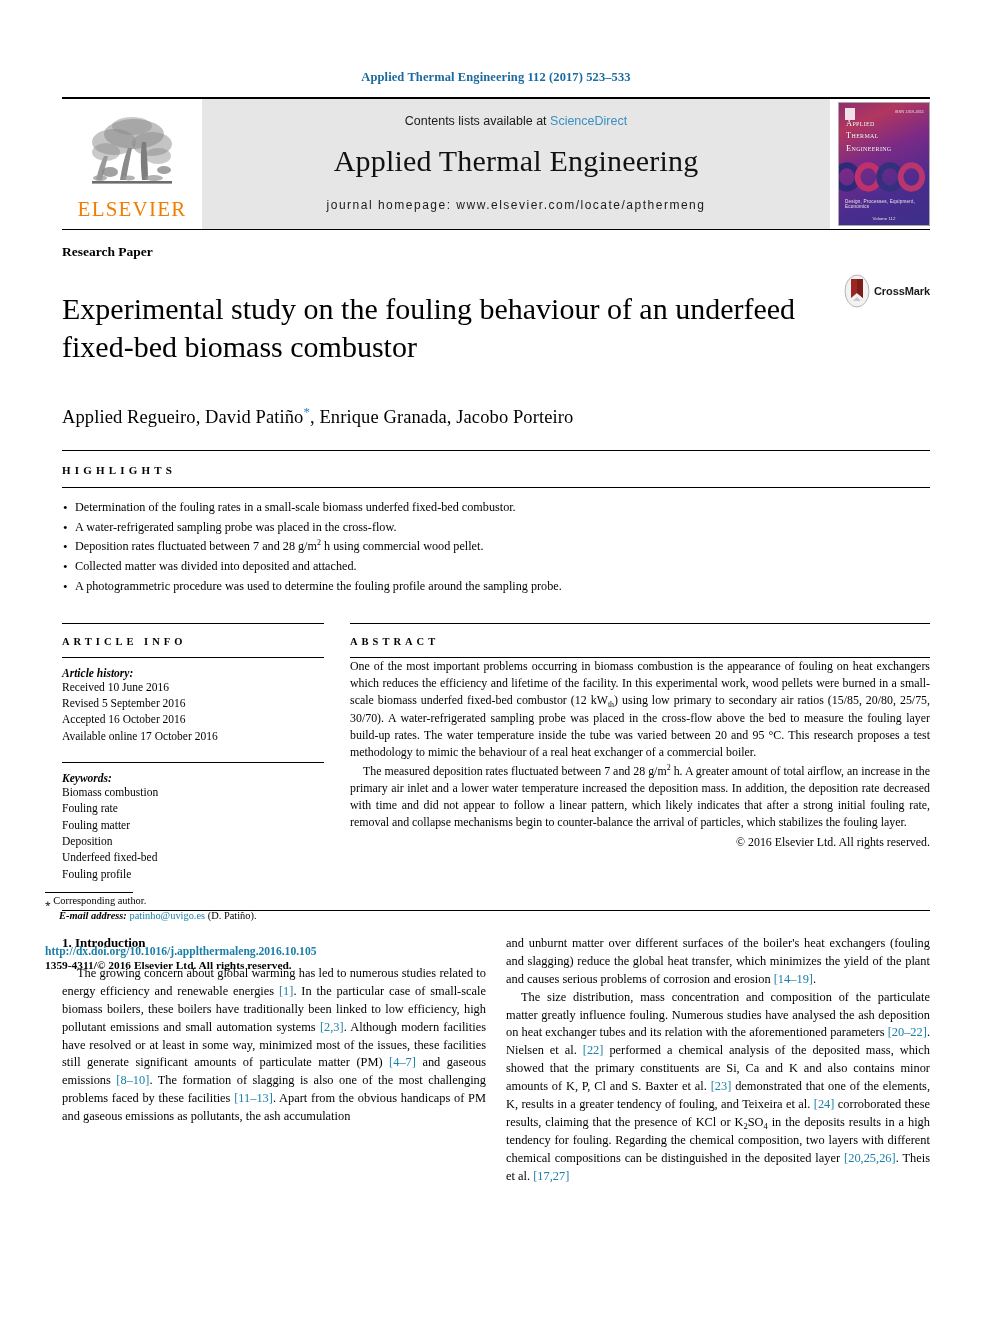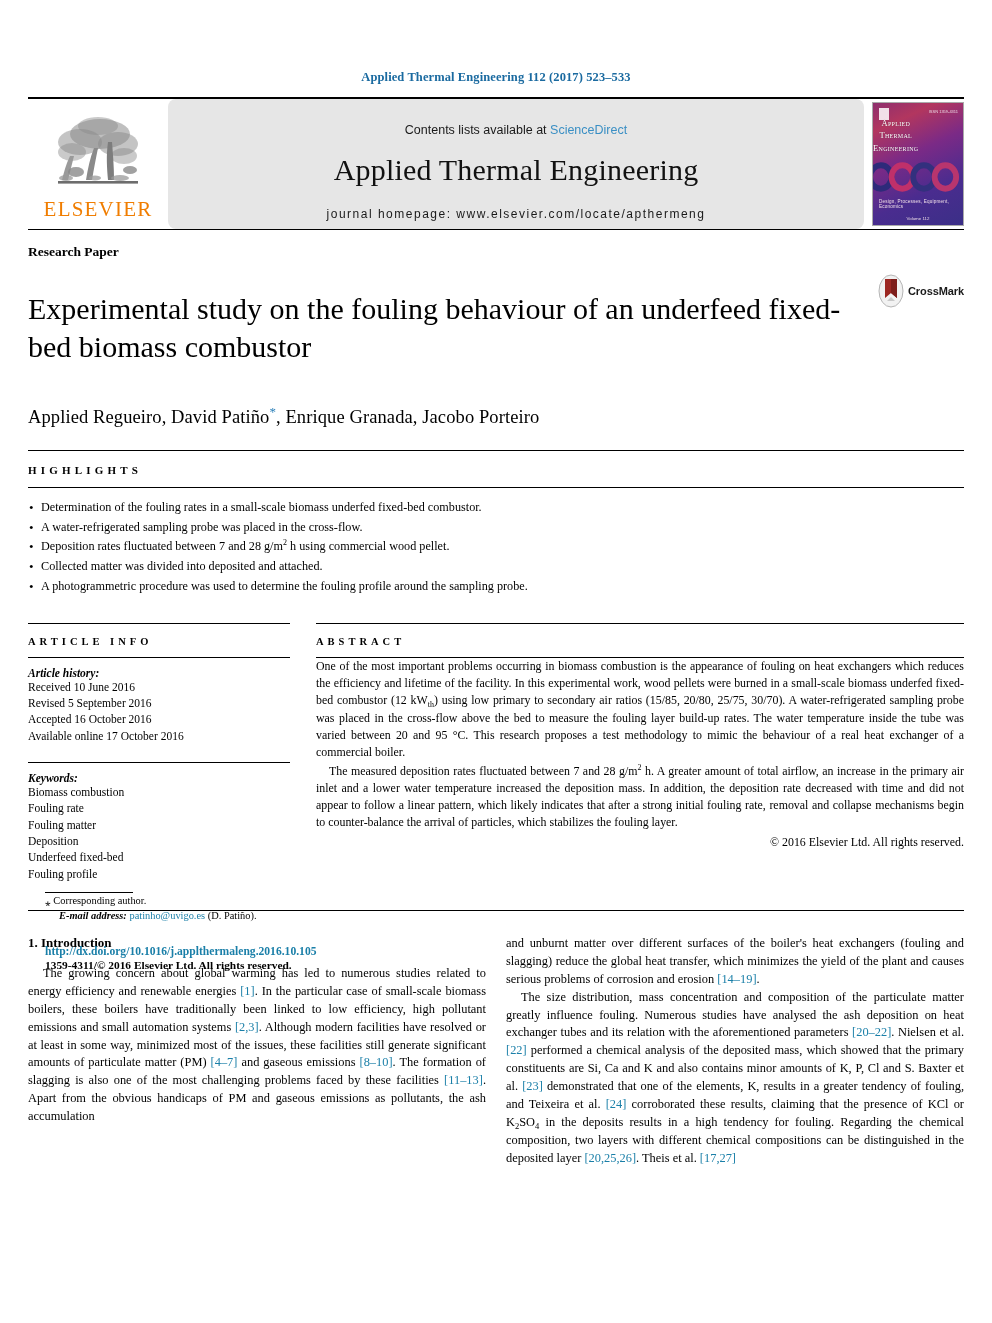--- a/index.html
+++ b/index.html
@@ -6,21 +6,21 @@
   html, body { margin: 0; padding: 0; }
   body {
     width: 992px;
     height: 1323px;
     background: #ffffff;
     font-family: "Liberation Serif", "DejaVu Serif", serif;
     color: #000000;
     position: relative;
     overflow: hidden;
   }
-  .page { position: relative; width: 992px; height: 1011px; padding: 0 28px; }
+  .page { position: relative; width: 992px; height: 1011px; padding: 0 62px; }
 
   
   .runhead {
     text-align: center;
     color: #1a6aa0;
     font-weight: bold;
     font-size: 12.5px;
     letter-spacing: .1px;
     padding-top: 70px;
   }
@@ -50,24 +50,23 @@
     letter-spacing: 1.2px;
     margin-top: 1px;
     line-height: 1;
   }
   .mh-center {
     flex: 1 1 auto;
     background: #e6e6e6;
     display: flex;
     flex-direction: column;
     align-items: center;
-    justify-content: flex-end;
+    justify-content: center;
     text-align: center;
     padding: 6px 0 8px;
-    border-radius: 8px;
   }
   .mh-contents {
     font-family: "Liberation Sans", sans-serif;
     font-size: 12.5px;
     color: #1a1a1a;
     margin-bottom: 16px;
   }
   .mh-contents .sd { color: #3a8fc4; }
   .mh-title {
     font-family: "Liberation Serif", serif;
@@ -90,27 +89,27 @@
     align-items: center;
     justify-content: center;
   }
   .cover-box {
     width: 92px; height: 124px;
     position: relative; overflow: hidden;
     background: linear-gradient(155deg,#8e2f6e 0%, #b2365f 18%, #7b2a86 42%, #4a2c8f 70%, #3b2f87 100%);
     border: 1px solid #aaa;
   }
   .cover-title {
-    position: absolute; top: 14px; left: 0;
+    position: absolute; top: 14px; left: 7px;
     color: #ffffff;
     font-family: "Liberation Serif", serif;
     font-size: 8.5px;
     line-height: 1.45;
     letter-spacing: .3px;
-    text-align: center;
+    text-align: left;
     font-variant: small-caps;
     text-shadow: 0 0 1px rgba(0,0,0,.4);
   }
   .cover-chain { position: absolute; top: 58px; left: 0; width: 100%; height: 32px; }
   .cover-foot {
     position: absolute; bottom: 16px; left: 6px; right: 4px;
     color: #f0dfe8; font-size: 4.6px; letter-spacing:.2px;
     font-family: "Liberation Sans", sans-serif;
   }
   .cover-foot2 {

